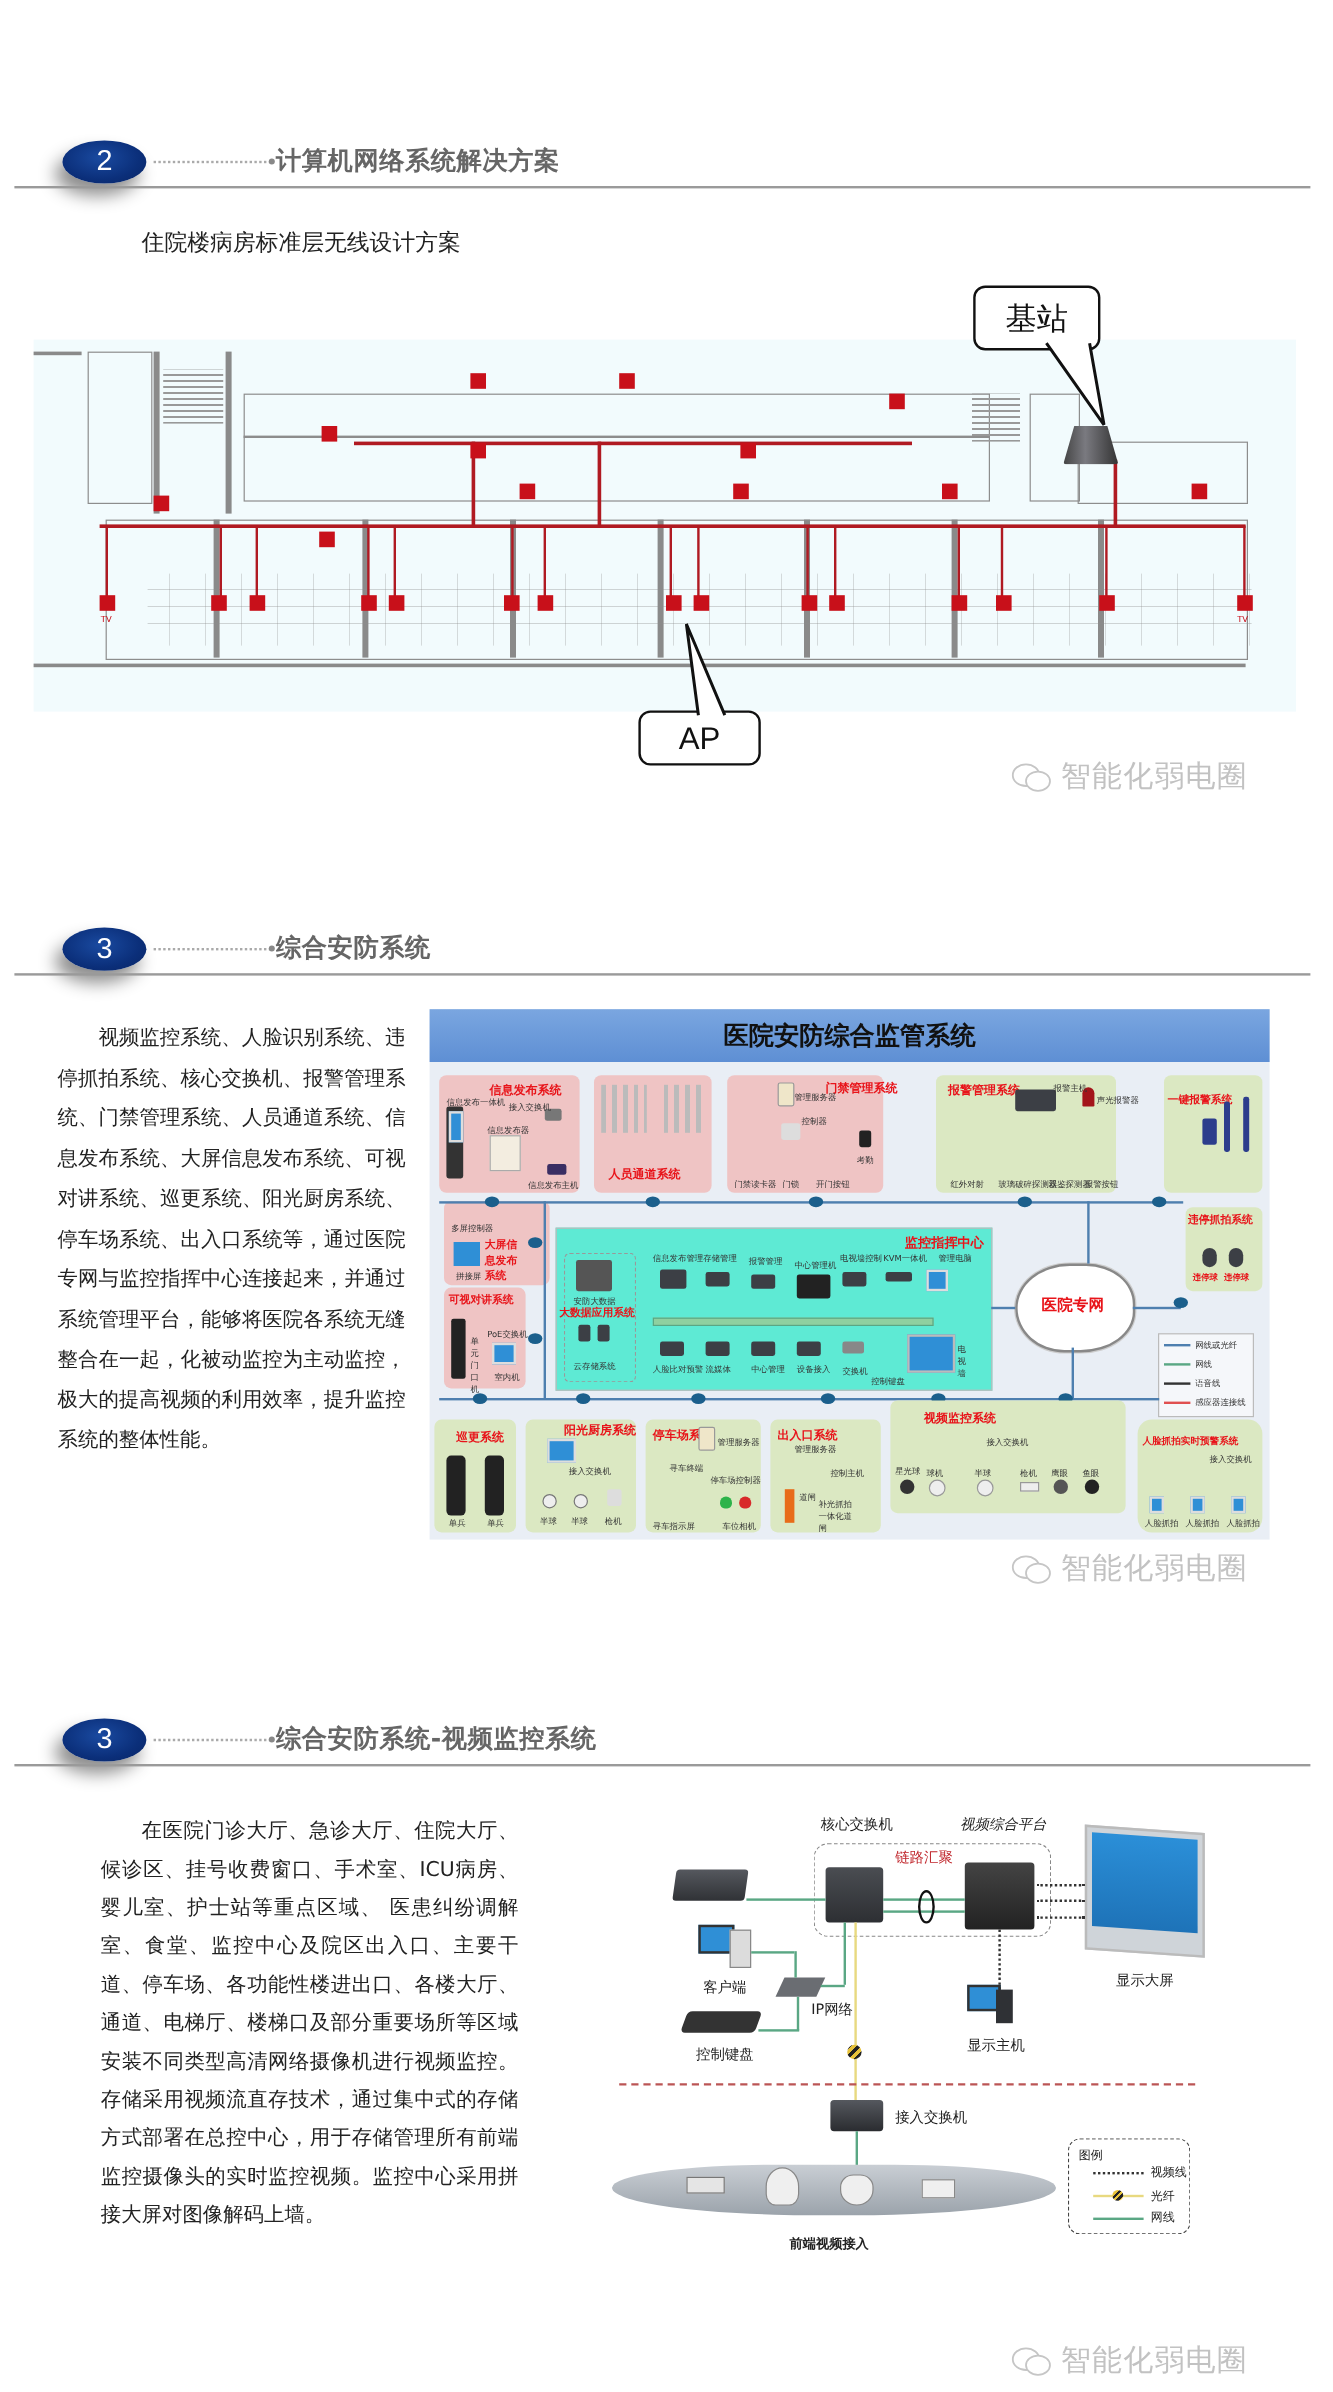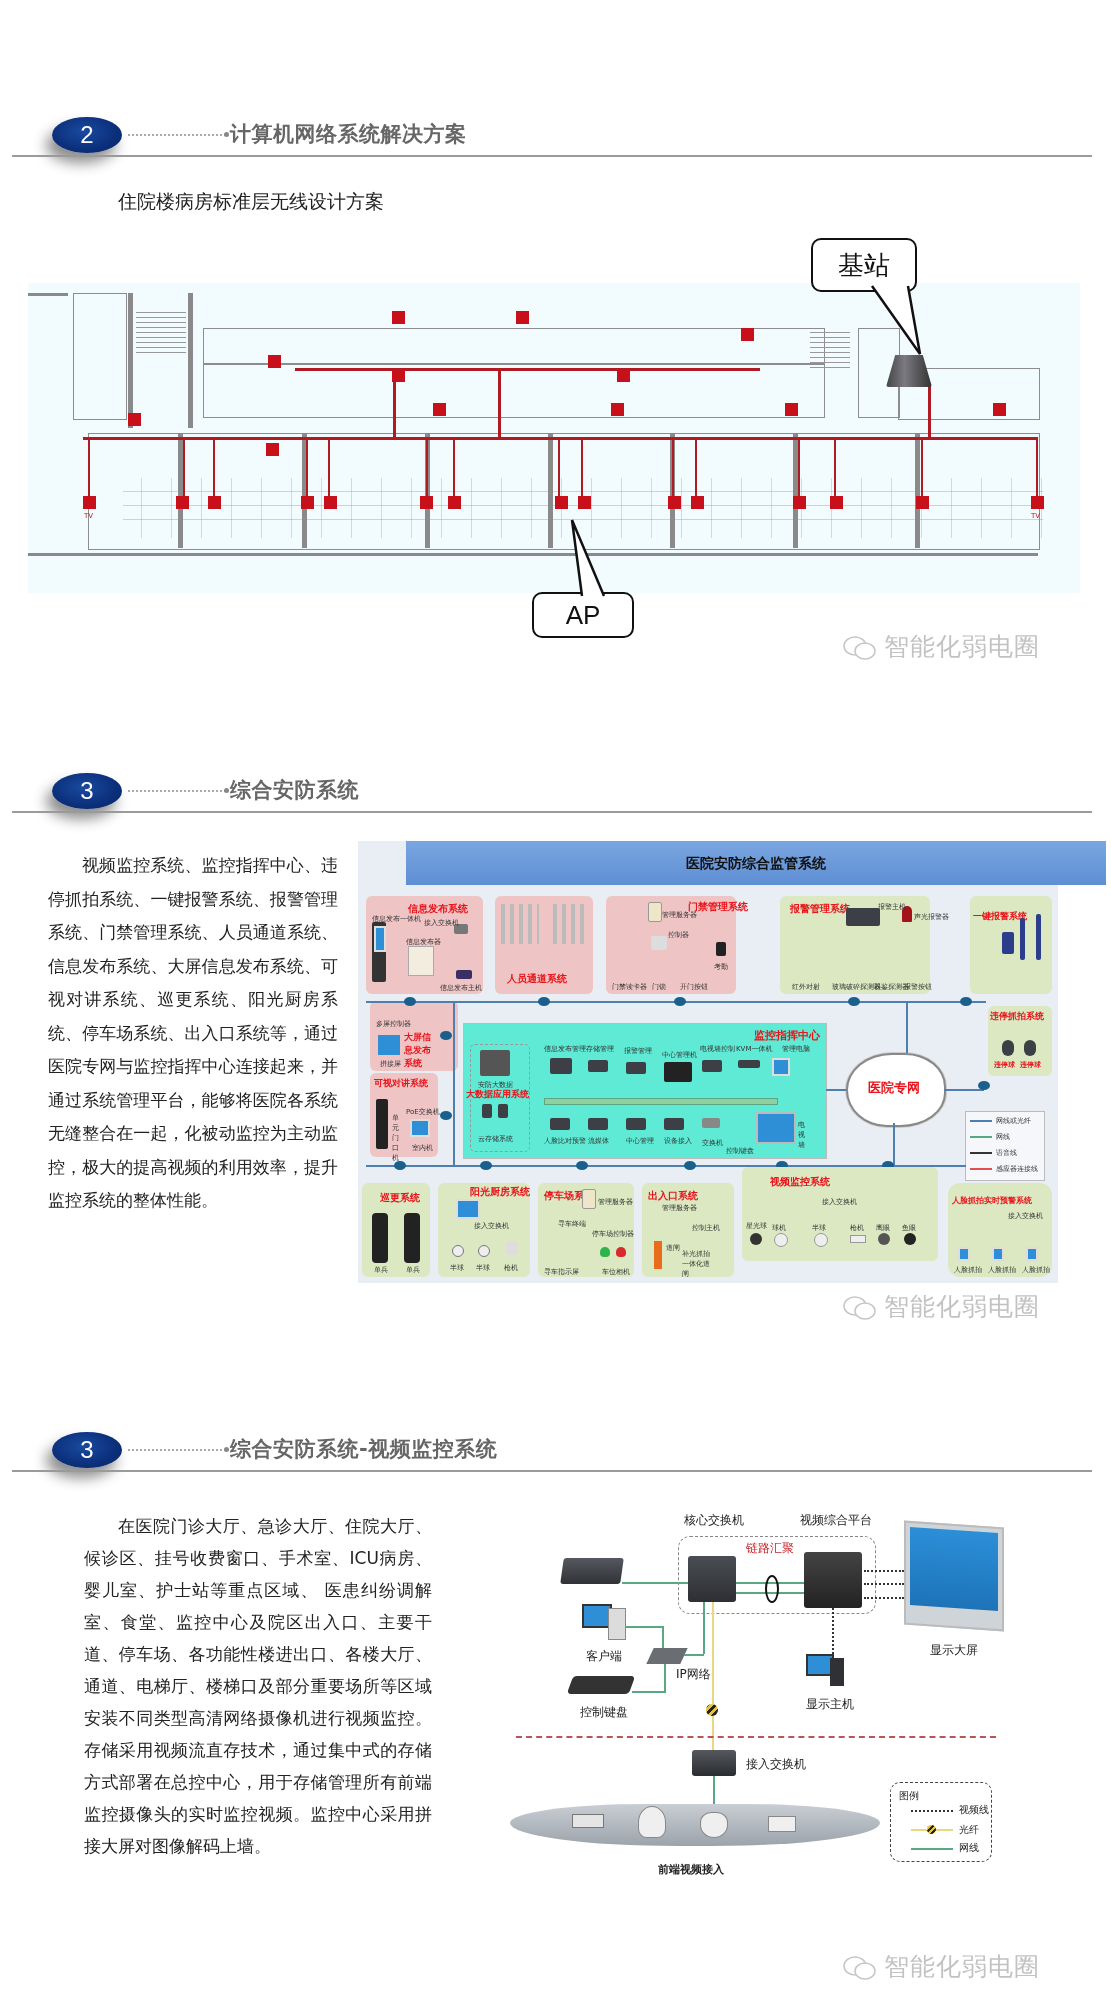--- a/index.html
+++ b/index.html
@@ -18,21 +18,21 @@
   .wm-icon{display:inline-block;width:36px;height:26px;vertical-align:middle;margin-right:6px;}
   .callout{position:absolute;background:#fff;border:2.5px solid #111;border-radius:10px;font-size:26px;text-align:center;color:#111;font-family:"Liberation Sans",sans-serif;}
   
   .plan{position:absolute;left:28px;top:283px;width:1052px;height:310px;background:#f2fbfd;}
   .ap{position:absolute;width:13px;height:13px;background:#c8101a;}
   .rl{position:absolute;background:#b01a22;}
   .wall{position:absolute;background:#8a8a8a;}
   .wl{position:absolute;border:1.3px solid #8d8d8d;}
   
   .sd{position:absolute;left:358px;top:841px;width:700px;height:442px;background:#e9eef5;}
-  .sd-title{position:absolute;left:0;top:0;width:700px;height:44px;background:linear-gradient(#7aa6e0,#5e8fd4);font-size:14px;font-weight:bold;color:#111;text-align:center;line-height:44px;margin-left:48px;}
+  .sd-title{position:absolute;left:0;top:0;width:700px;height:44px;background:linear-gradient(#7aa6e0,#5e8fd4);font-size:21px;font-weight:bold;color:#111;text-align:center;line-height:44px;}
   .box{position:absolute;border-radius:6px;}
   .pink{background:#efc4c4;}
   .green{background:#dbe8c2;}
   .redlbl{position:absolute;color:#e8141a;font-weight:bold;font-size:10px;white-space:nowrap;}
   .tiny{position:absolute;font-size:7px;color:#333;white-space:nowrap;}
   .blue-line{position:absolute;background:#4e7faf;}
   .node{position:absolute;width:12px;height:9px;border-radius:50%;background:#1b5f8c;}
   .dev{position:absolute;background:#3c3f45;border-radius:2px;}
   .mon{position:absolute;background:#2f8fd6;border:2px solid #ddd;}
   
@@ -152,21 +152,21 @@
 </div>
 
 <div class="sec-head" style="top:773px;">
   <div class="sec-badge">3</div>
   <div class="sec-dots"></div>
   <div class="sec-dot-end"></div>
   <div class="sec-title">综合安防系统</div>
   <div class="sec-rule" style="top:38px;"></div>
 </div>
 
-<div class="abs body-text" style="left:48px;top:849px;width:290px;text-indent:2em;">视频监控系统、监控指挥中心、违停抓拍系统、一键报警系统、报警管理系统、门禁管理系统、人员通道系统、信息发布系统、大屏信息发布系统、可视对讲系统、巡更系统、阳光厨房系统、停车场系统、出入口系统等，通过医院专网与监控指挥中心连接起来，并通过系统管理平台，能够将医院各系统无缝整合在一起，化被动监控为主动监控，极大的提高视频的利用效率，提升监控系统的整体性能。</div>
+<div class="abs body-text" style="left:48px;top:849px;width:290px;text-indent:2em;">视频监控系统、人脸识别系统、违停抓拍系统、核心交换机、报警管理系统、门禁管理系统、人员通道系统、信息发布系统、大屏信息发布系统、可视对讲系统、巡更系统、阳光厨房系统、停车场系统、出入口系统等，通过医院专网与监控指挥中心连接起来，并通过系统管理平台，能够将医院各系统无缝整合在一起，化被动监控为主动监控，极大的提高视频的利用效率，提升监控系统的整体性能。</div>
 
 <div class="sd">
   <div class="sd-title">医院安防综合监管系统</div>
 
   <div class="box pink" style="left:8px;top:55px;width:117px;height:98px;">
     <span class="redlbl" style="left:42px;top:6px;">信息发布系统</span>
     <div class="dev" style="left:6px;top:26px;width:14px;height:60px;background:#333;"></div>
     <div class="mon" style="left:8px;top:30px;width:8px;height:22px;"></div>
     <div class="dev" style="left:88px;top:28px;width:14px;height:10px;background:#777;"></div>
     <div class="dev" style="left:90px;top:74px;width:16px;height:9px;background:#3a2e63;"></div>
@@ -386,21 +386,21 @@
   <div class="sec-dots"></div>
   <div class="sec-dot-end"></div>
   <div class="sec-title">综合安防系统-视频监控系统</div>
   <div class="sec-rule" style="top:38px;"></div>
 </div>
 
 <div class="abs body-text" style="left:84px;top:1510px;width:348px;line-height:32px;text-indent:2em;">在医院门诊大厅、急诊大厅、住院大厅、候诊区、挂号收费窗口、手术室、ICU病房、婴儿室、护士站等重点区域、 医患纠纷调解室、食堂、监控中心及院区出入口、主要干道、停车场、各功能性楼进出口、各楼大厅、通道、电梯厅、楼梯口及部分重要场所等区域安装不同类型高清网络摄像机进行视频监控。存储采用视频流直存技术，通过集中式的存储方式部署在总控中心，用于存储管理所有前端监控摄像头的实时监控视频。监控中心采用拼接大屏对图像解码上墙。</div>
 
 <div style="position:absolute;left:500px;top:1500px;width:560px;height:380px;">
   <span class="vd-label" style="left:184px;top:12px;">核心交换机</span>
-  <span class="vd-label" style="left:300px;top:12px;">视频综合平台</span>
+  <span class="vd-label" style="left:300px;top:12px;font-style:italic;">视频综合平台</span>
   <div style="position:absolute;left:178px;top:36px;width:196px;height:76px;border:1.5px dashed #888;border-radius:12px;"></div>
   <span class="vd-label" style="left:246px;top:40px;color:#c0262c;">链路汇聚</span>
 
   <div style="position:absolute;left:188px;top:56px;width:48px;height:46px;background:linear-gradient(#4a4d52,#2d2f33);border-radius:3px;"></div>
 
   <div style="position:absolute;left:304px;top:52px;width:58px;height:56px;background:linear-gradient(#444,#222);border-radius:3px;"></div>
   <div class="gline" style="left:236px;top:82px;width:68px;height:2px;"></div>
   <div class="gline" style="left:236px;top:92px;width:68px;height:2px;"></div>
   <div style="position:absolute;left:265px;top:75px;width:10px;height:24px;border:2px solid #111;border-radius:50%;"></div>
 

